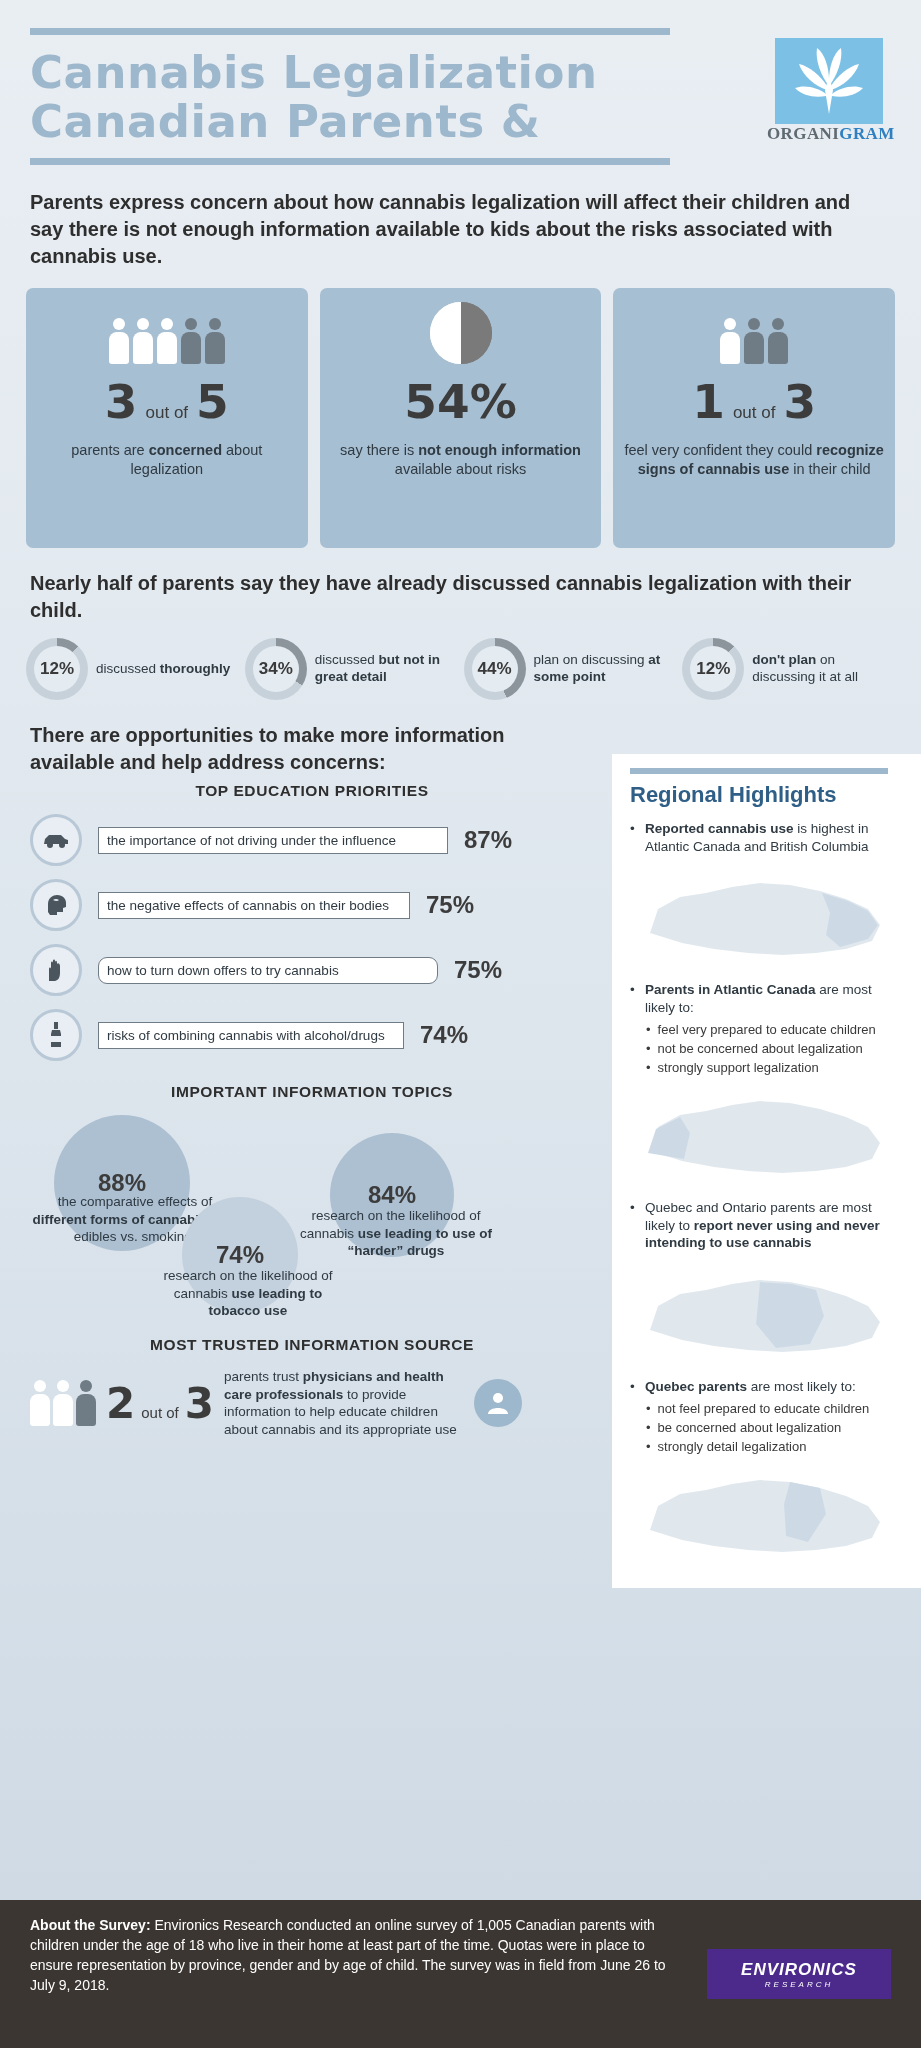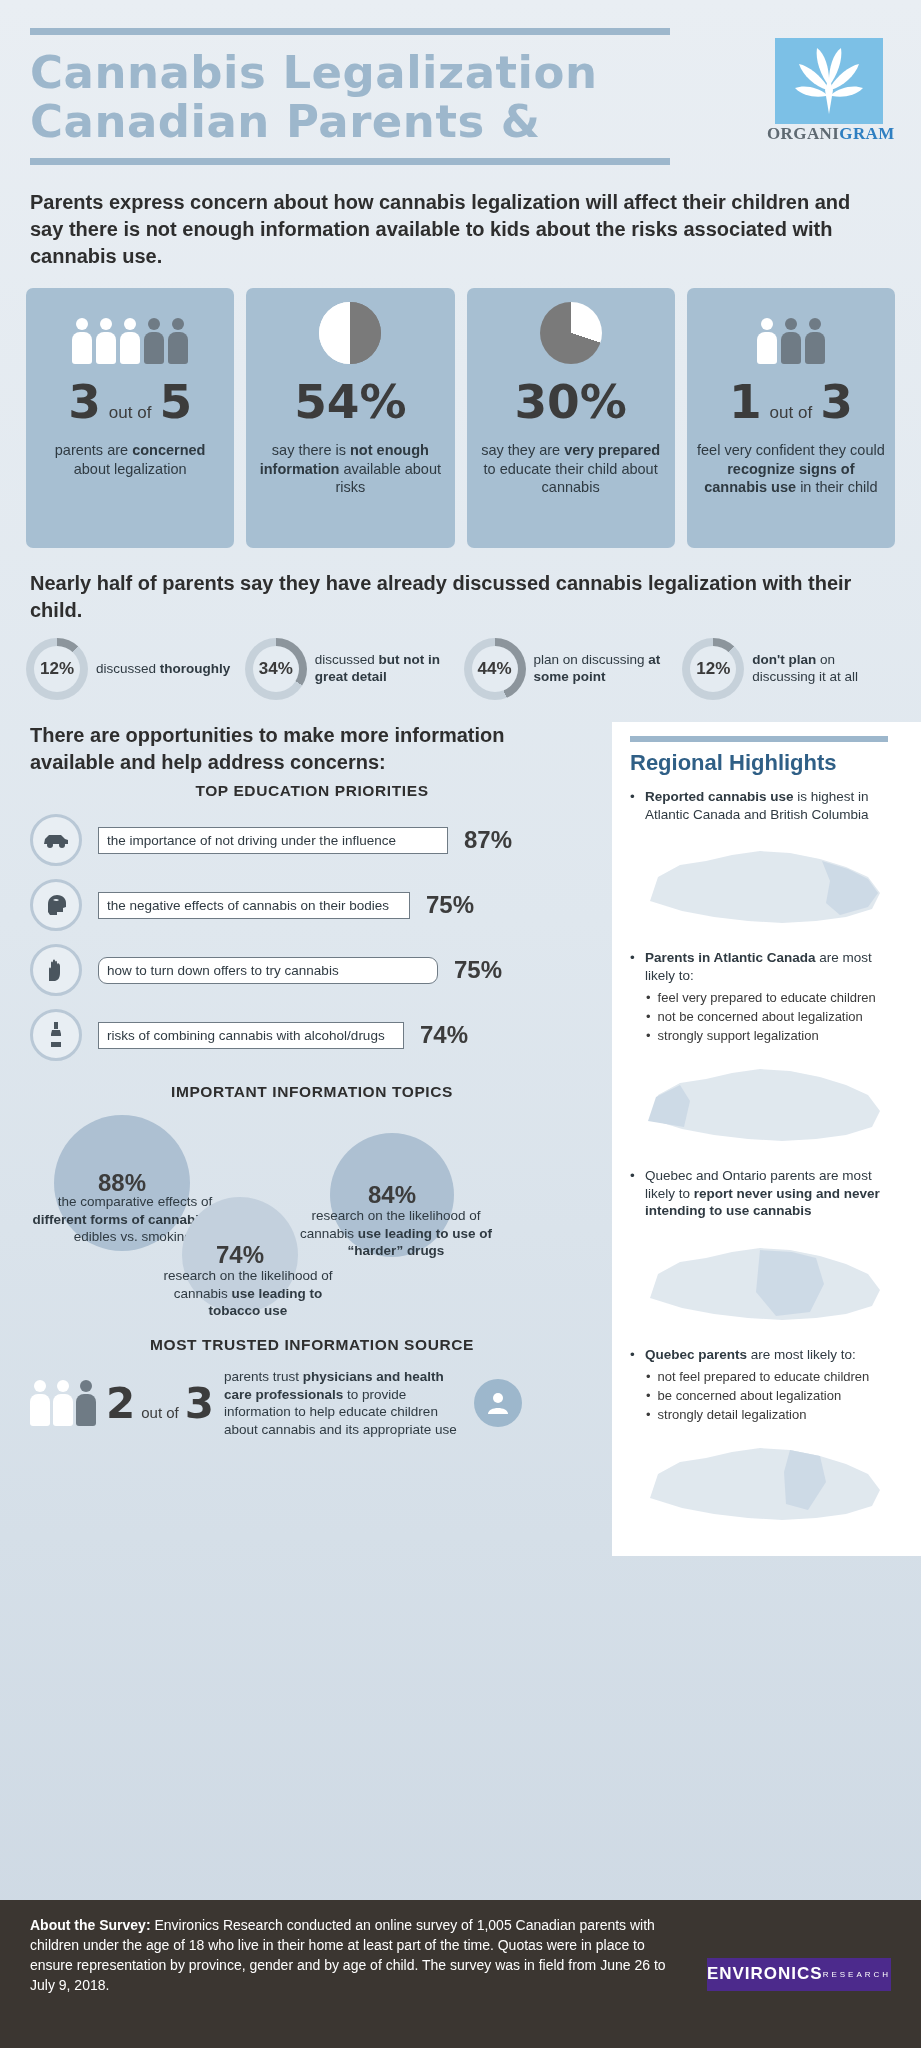--- a/index.html
+++ b/index.html
@@ -160,20 +160,21 @@
     width:612px;
     padding:0 18px 0 30px;
     box-sizing:border-box;
   }
   .right{
     width:309px;
     background:#ffffff;
     padding:14px 18px 10px 18px;
     box-sizing:border-box;
     position:relative;
+    margin-top:32px;
   }
   .right .rule{height:6px;background:#9db7cc;width:258px;margin-bottom:8px;}
   .right h3{
     margin:0 0 12px 0;font-size:22px;color:#2f5f86;font-weight:bold;
   }
   .rh-item{display:flex;gap:7px;margin-bottom:6px;font-size:13.5px;line-height:1.3;color:#2f3a42;}
   .rh-item .dot{flex:0 0 8px;}
   .rh-sub{margin:2px 0 0 16px;}
   .rh-sub div{display:flex;gap:7px;font-size:13px;line-height:1.3;margin-bottom:2px;}
   .map{
@@ -218,22 +219,22 @@
   }
   
   .footer{
     position:absolute;left:0;bottom:0;width:921px;height:148px;
     background:#3b3631;color:#ffffff;box-sizing:border-box;padding:16px 30px;
     display:flex;justify-content:space-between;gap:20px;
   }
   .footer p{margin:0;font-size:14px;line-height:1.42;max-width:640px;}
   .footer b{font-weight:bold;}
   .env-logo{
-    background:#4c2a8c;color:#fff;width:184px;height:33px;align-self:center;
-    display:flex;flex-direction:row;align-items:center;justify-content:center;
+    background:#4c2a8c;color:#fff;width:184px;height:50px;align-self:center;
+    display:flex;flex-direction:column;align-items:center;justify-content:center;font-style:italic;
   }
   .env-logo .n{font-size:17px;font-weight:bold;letter-spacing:1px;}
   .env-logo .r{font-size:8px;letter-spacing:3px;}
 </style>
 </head>
 <body>
 
 <div class="page">
 
   <div class="header">
@@ -300,29 +301,20 @@
     <div class="card">
       <div class="icons">
           <div class="pie pie-54"></div>
         </div>
       <div class="bigrow">
           <span class="big">54%</span>
         </div>
       <div class="cap"><span>say there is </span><b>not enough information</b><span> available about risks</span></div>
     </div>
 
-    <div class="card">
-      <div class="icons">
-          <div class="pie pie-30"></div>
-        </div>
-      <div class="bigrow">
-          <span class="big">30%</span>
-        </div>
-      <div class="cap"><span>say they are </span><b>very prepared</b><span> to educate their child about cannabis</span></div>
-    </div>
 
     <div class="card">
       <div class="icons">
         <span class="person w">
             <span class="head"></span>
             <span class="body"></span>
           </span>
         <span class="person g">
             <span class="head"></span>
             <span class="body"></span>

